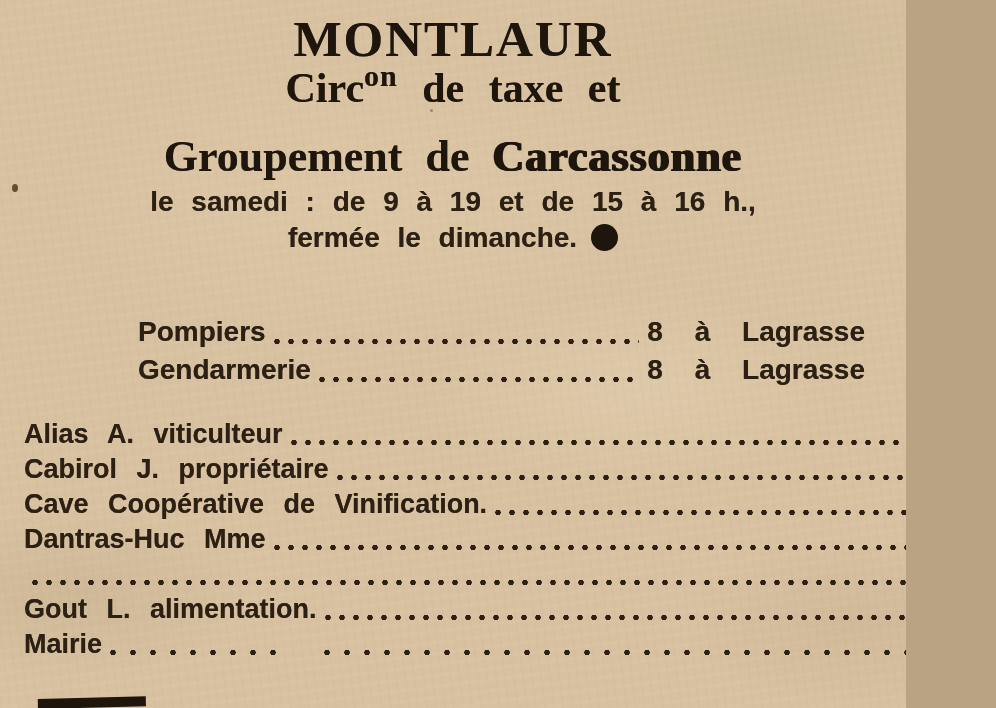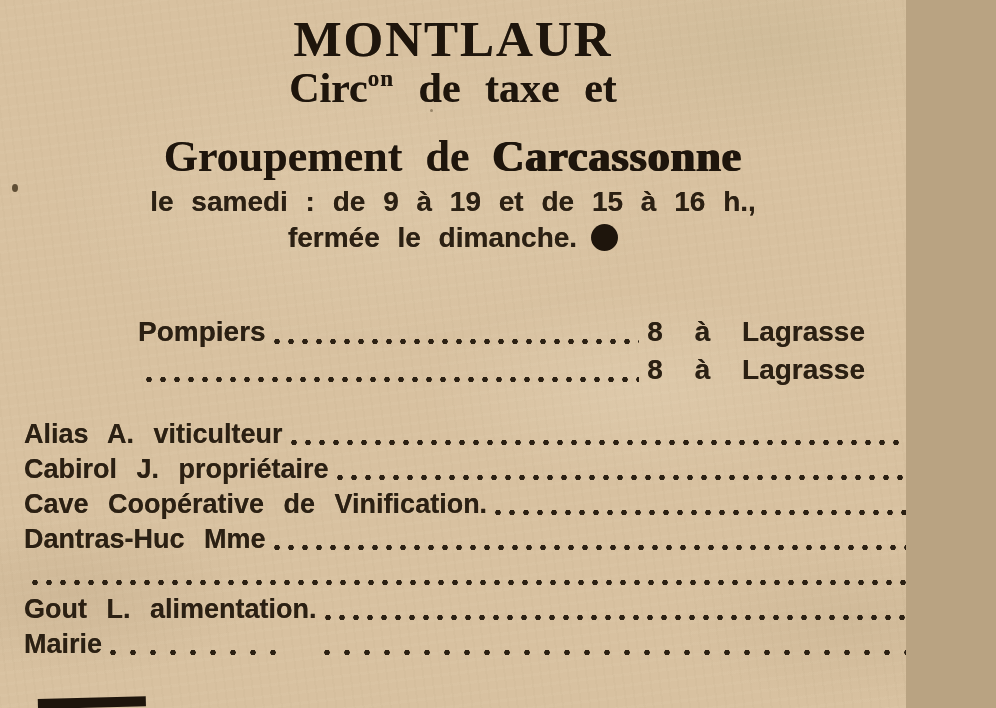--- a/index.html
+++ b/index.html
@@ -31,21 +31,21 @@
   .speck.s2{left:296px;top:76px;width:3px;height:3px;opacity:.55;}
   .speck.s3{left:430px;top:109px;width:3px;height:3px;opacity:.45;}
   .speck.s4{left:912px;top:455px;width:3px;height:4px;opacity:.4;}
 
   
   .hdr{position:absolute;left:0;right:0;text-align:center;color:var(--ink-dark);
        font-family:"Liberation Serif",serif;font-weight:700;
        text-shadow:0 0 0.6px rgba(30,21,12,.65);}
   .town{top:10px;font-size:51px;letter-spacing:2px;}
   .circ{top:64px;font-size:42px;word-spacing:14px;}
-  .circ .sup{font-size:23px;letter-spacing:1px;position:relative;top:-16px;word-spacing:0;}
+  .circ .sup{font-size:30px;letter-spacing:1px;position:relative;top:-16px;word-spacing:0;}
   .grp{top:131px;font-size:44px;word-spacing:12px;}
   .grp .heavy{letter-spacing:1px;text-shadow:0.9px 0 0 currentColor,-0.9px 0 0 currentColor;}
 
   .cabine{position:absolute;left:0;right:0;top:184px;text-align:center;
           font:700 28px/36px "Liberation Sans",sans-serif;word-spacing:10px;
           color:var(--ink);text-shadow:0 0 0.6px rgba(43,32,19,.7);}
   .dot-bullet{display:inline-block;width:27px;height:27px;border-radius:50%;
           background:var(--ink-dark);vertical-align:-4px;margin-left:14px;word-spacing:0;}
 
   
@@ -97,20 +97,21 @@
     <div><span>fermée le dimanche.</span><span class="dot-bullet"></span></div>
   </div>
 
   <div class="services">
     <div class="svc-row">
       <span class="svc-name">Pompiers</span>
       <span class="leader"></span>
       <span class="svc-num">8 à Lagrasse</span>
     </div>
     <div class="svc-row">
+      <span class="svc-name">Gendarmerie</span>
       <span class="leader"></span>
       <span class="svc-num">8 à Lagrasse</span>
     </div>
   </div>
 
   <div class="entries">
 
     <div class="entry-row">
       <span class="ename">Alias A. viticulteur</span>
       <span class="leader"></span>

